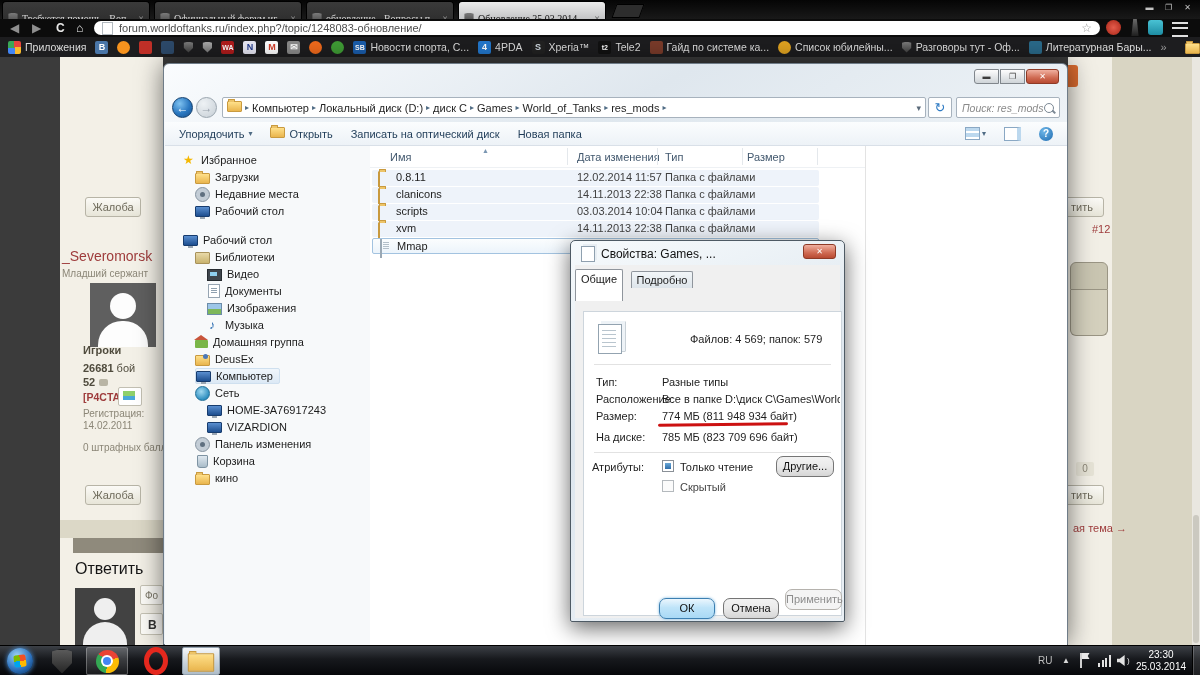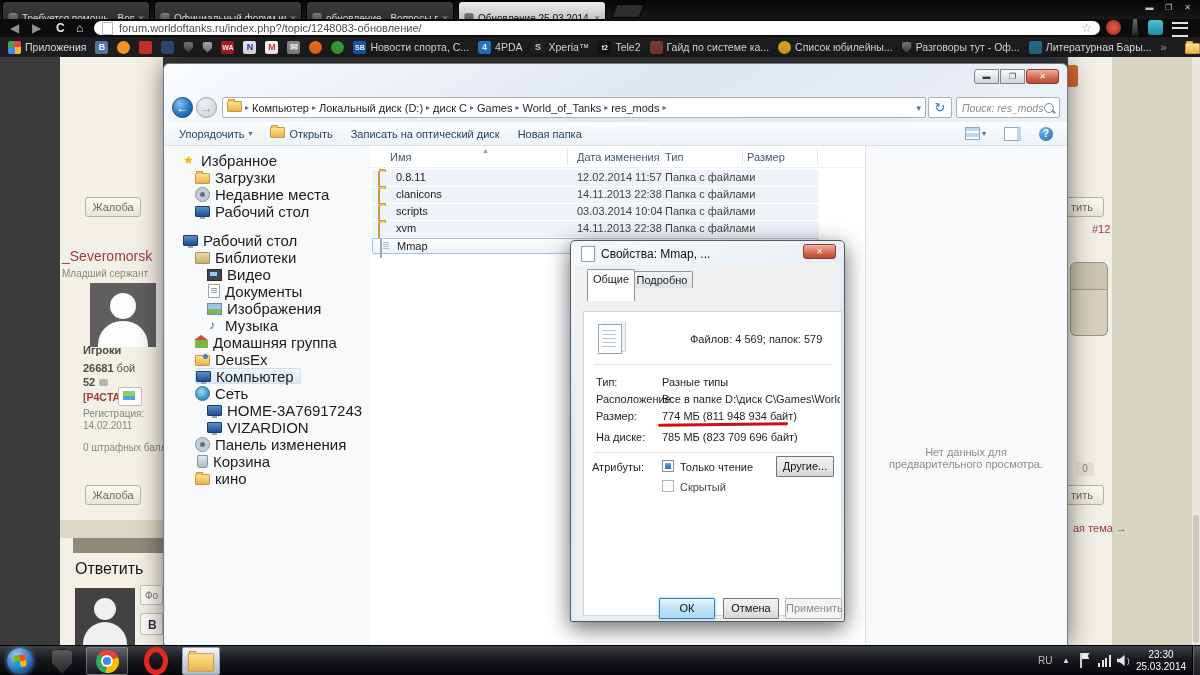--- a/index.html
+++ b/index.html
@@ -5,21 +5,21 @@
   html,body{margin:0;padding:0;width:1200px;height:675px;overflow:hidden;
     background:#3b3b3b;font-family:"Liberation Sans",sans-serif;
     -webkit-font-smoothing:antialiased;}
   .a{position:absolute;}
   .flex{display:flex;align-items:center;}
 
   
   #tabstrip{left:0;top:0;width:1200px;height:19px;background:linear-gradient(#050505,#191919);z-index:5;}
   .tab{top:1px;height:18px;width:148px;border-radius:4px 4px 0 0;display:flex;align-items:center;
        padding:16px 5px;gap:4px;font-size:10px;color:#d6d6d6;background:linear-gradient(#3a3a3a,#262626);
-       border:1px solid #000;border-bottom:none;box-sizing:border-box;}
+       border:1px solid #000;border-bottom:none;box-sizing:border-box;font-family:Liberation Serif, serif;}
   .tab.active{background:linear-gradient(#ececec,#9fa1a3);color:#111;}
   .tab .title{white-space:nowrap;overflow:hidden;flex:1;}
   .tab .x{color:#9a9a9a;font-size:10px;flex:0 0 auto;}
   .tab.active .x{color:#555;}
   .shield{width:10px;height:11px;flex:0 0 auto;background:linear-gradient(#7a7a7a,#3f3f3f);
        clip-path:polygon(50% 0,96% 12%,96% 58%,50% 100%,4% 58%,4% 12%);}
   .winbtn{height:11px;width:17px;color:#c4c4c4;font-size:8px;line-height:11px;text-align:center;}
   #navrow{left:0;top:19px;width:1200px;height:18px;background:#0c0c0c;z-index:5;}
   .navico{font-size:12px;line-height:18px;color:#8f8f8f;}
   #urlbar{left:94px;top:21px;width:1006px;height:14px;background:#fff;border-radius:8px;
@@ -53,21 +53,21 @@
   .crumb{font-size:11px;color:#1f1f1f;white-space:nowrap;}
   .csep{font-size:8px;color:#4f6b84;}
   #searchbox{left:792px;top:33px;width:104px;height:21px;background:#fff;border:1px solid #a7b2bd;
        border-radius:2px;display:flex;align-items:center;padding:0 5px;box-sizing:border-box;}
   #toolbar{left:1px;top:58px;width:902px;height:24px;
        background:linear-gradient(#fbfdfe,#edf2f7);border-bottom:1px solid #d9e0e8;
        display:flex;align-items:center;gap:18px;padding:0 14px;box-sizing:border-box;z-index:11;}
   .tbitem{font-size:11px;color:#1e3b57;display:flex;align-items:center;gap:4px;white-space:nowrap;}
   #mainarea{left:1px;top:82px;width:902px;height:499px;background:#fff;}
   #navpane{left:0;top:0;width:205px;height:499px;background:#f7f9fa;}
-  .tree{position:absolute;height:16px;display:flex;align-items:center;gap:5px;font-size:15px;color:#1c1c1c;white-space:nowrap;}
+  .tree{position:absolute;height:16px;display:flex;align-items:center;gap:5px;font-size:11px;color:#1c1c1c;white-space:nowrap;}
   .tree.sel{background:linear-gradient(#f0f6fb,#dcE9f5);border:1px solid #cfe0ef;border-radius:2px;
        padding-right:6px;box-sizing:border-box;}
   .ic{width:13px;height:13px;flex:0 0 auto;position:relative;}
   .ic-star:before{content:"★";color:#f5b800;font-size:12px;line-height:13px;position:absolute;}
   .ic-folder{background:linear-gradient(#ffe08a,#e9b54d);border:1px solid #c99a3f;border-radius:1px;height:9px;margin-top:3px;}
   .ic-folder:before{content:"";position:absolute;top:-3px;left:0;width:5px;height:2px;
        background:#edc468;border:1px solid #c99a3f;border-bottom:none;border-radius:1px 1px 0 0;}
   .ic-screen{background:linear-gradient(#5a8fd0,#1d4e8f);border:1px solid #173c6e;border-radius:1px;height:9px;margin-top:1px;}
   .ic-screen:after{content:"";position:absolute;left:4px;bottom:-3px;width:5px;height:2px;background:#9aa6b2;}
   .ic-lib{background:linear-gradient(#e8d9a8,#c9b36e);border:1px solid #a8925a;border-radius:1px;height:10px;margin-top:2px;}
@@ -106,21 +106,21 @@
        box-shadow:0 6px 22px rgba(0,0,0,.6);box-sizing:border-box;}
   #dlgclient{position:absolute;left:4px;top:24px;width:265px;height:353px;background:#f0f0f0;}
   .dtab{position:absolute;font-size:11px;color:#1c1c1c;text-align:center;border:1px solid #8f959c;
        border-bottom:none;border-radius:2px 2px 0 0;box-sizing:border-box;}
   #tabpage{position:absolute;left:8px;top:46px;width:259px;height:305px;background:#fff;
        border:1px solid #cdd5dc;box-sizing:border-box;}
   .dlabel{position:absolute;font-size:11px;color:#1e1e1e;white-space:nowrap;}
   .dvalue{position:absolute;font-size:11px;color:#1e1e1e;white-space:nowrap;overflow:hidden;}
   .dhr{position:absolute;left:10px;width:237px;height:1px;background:#e2e2e2;}
   .win7btn{position:absolute;height:21px;font-size:11px;color:#111;text-align:center;line-height:19px;
-       background:linear-gradient(#f2f2f2,#ebebeb 45%,#d6d6d6);border:1px solid #757575;border-radius:1px;
+       background:linear-gradient(#f2f2f2,#ebebeb 45%,#d6d6d6);border:1px solid #757575;border-radius:7px;
        box-sizing:border-box;}
   .win7btn.def{background:linear-gradient(#ebf6fd,#bfe4f9 45%,#a9d9f5);border:1px solid #3c7fb1;
        box-shadow:0 0 3px #7ab8e0;}
   .win7btn.dis{background:#f4f4f4;border:1px solid #b5b2ad;color:#8d8d8d;box-shadow:none;}
   .cb{position:absolute;width:12px;height:12px;background:#fff;border:1px solid #8a9097;box-sizing:border-box;}
   .cb.ind:before{content:"";position:absolute;left:2px;top:2px;width:6px;height:6px;
        background:linear-gradient(#6aa8d8,#2f6da8);}
 
   
   #taskbar{left:0;top:645px;width:1200px;height:30px;z-index:30;
@@ -469,35 +469,32 @@
       <div class="frow fcur" style="top:92px;">
         <span class="ic ic-xml a" style="left:6px;top:1px;"></span>
         <span class="fcell" style="left:24px;">Mmap</span>
         <span class="fcell fmeta" style="left:205px;">18.03.2013 15:49</span>
         <span class="fcell fmeta" style="left:293px;">Документ XML</span>
         <span class="fcell fmeta" style="left:378px;width:60px;text-align:right;">11 КБ</span>
       </div>
     </div>
 
     <div class="a" style="left:700px;top:0;width:1px;height:499px;background:#e3e3e3;"></div>
-    <div class="a" style="left:701px;top:0;width:201px;height:499px;background:#f8f9fb;">
-      <div style="position:absolute;left:14px;top:300px;width:172px;font-size:11px;color:#8c8c8c;text-align:center;">Нет данных для предварительного просмотра.</div>
-    </div>
   </div>
 </div>
 
 <div class="a" id="dlg">
   <div class="a flex" style="left:10px;top:5px;gap:6px;">
     <span style="width:12px;height:14px;background:#fff;border:1px solid #8fa0af;box-shadow:2px -2px 0 #e8eef3;"></span>
-    <span style="font-size:12px;color:#111;">Свойства: Mmap, ...</span>
+    <span style="font-size:12px;color:#111;">Свойства: Games, ...</span>
   </div>
   <div class="a capbtn close" style="right:8px;top:3px;width:33px;">✕</div>
 
   <div id="dlgclient">
-    <div class="dtab" style="left:12px;top:4px;width:48px;height:32px;background:#fff;line-height:19px;z-index:2;">Общие</div>
+    <div class="dtab" style="left:0;top:4px;width:48px;height:32px;background:#fff;line-height:19px;z-index:2;">Общие</div>
     <div class="dtab" style="left:56px;top:6px;width:62px;height:17px;background:linear-gradient(#f2f6f8,#dde4ea);line-height:16px;">Подробно</div>
 
     <div id="tabpage">
       <div class="a" style="left:14px;top:12px;width:22px;height:28px;background:#fff;border:1px solid #93a3b0;box-shadow:3px -3px 0 #eef3f7,3.5px -2.5px 0 #93a3b0;">
         <div style="position:absolute;left:3px;top:5px;width:14px;height:1px;background:#b9c5ce;box-shadow:0 4px 0 #b9c5ce,0 8px 0 #b9c5ce,0 12px 0 #b9c5ce,0 16px 0 #b9c5ce;"></div>
       </div>
       <div class="dvalue" style="left:66px;top:21px;margin-left:40px;">Файлов: 4 569; папок: 579</div>
       <div class="dhr" style="top:52px;"></div>
 
       <div class="dlabel" style="left:12px;top:64px;">Тип:</div>
@@ -518,21 +515,21 @@
       <div class="dlabel" style="left:8px;top:149px;">Атрибуты:</div>
       <div class="cb ind" style="left:78px;top:148px;"></div>
       <div class="dlabel" style="left:96px;top:149px;">Только чтение</div>
       <div class="win7btn" style="left:192px;top:144px;width:58px;">Другие...</div>
       <div class="cb" style="left:78px;top:168px;border-color:#b4b9bd;background:#fbfbfb;"></div>
       <div class="dlabel" style="left:96px;top:169px;color:#454545;">Скрытый</div>
     </div>
 
     <div class="win7btn def" style="left:84px;top:333px;width:56px;">ОК</div>
     <div class="win7btn" style="left:148px;top:333px;width:56px;">Отмена</div>
-    <div class="win7btn dis" style="left:210px;top:333px;width:57px;">Применить</div>
+    <div class="win7btn dis" style="left:210px;top:324px;width:57px;">Применить</div>
   </div>
 </div>
 
 <div class="a" id="taskbar">
   <div class="slot" style="left:5px;width:29px;">
     <div style="width:26px;height:26px;border-radius:50%;background:radial-gradient(circle at 38% 30%,#9ed2f5,#2f74c0 55%,#0d3a6e 90%);position:relative;box-shadow:0 0 5px #4a90d8;">
       <div style="position:absolute;left:7px;top:7px;width:12px;height:12px;border-radius:2px;background:conic-gradient(#f25022 0 25%,#ffb900 0 50%,#00a4ef 0 75%,#7fba00 0);transform:rotate(-8deg);"></div>
     </div>
   </div>
   <div class="slot" style="left:46px;width:32px;">

